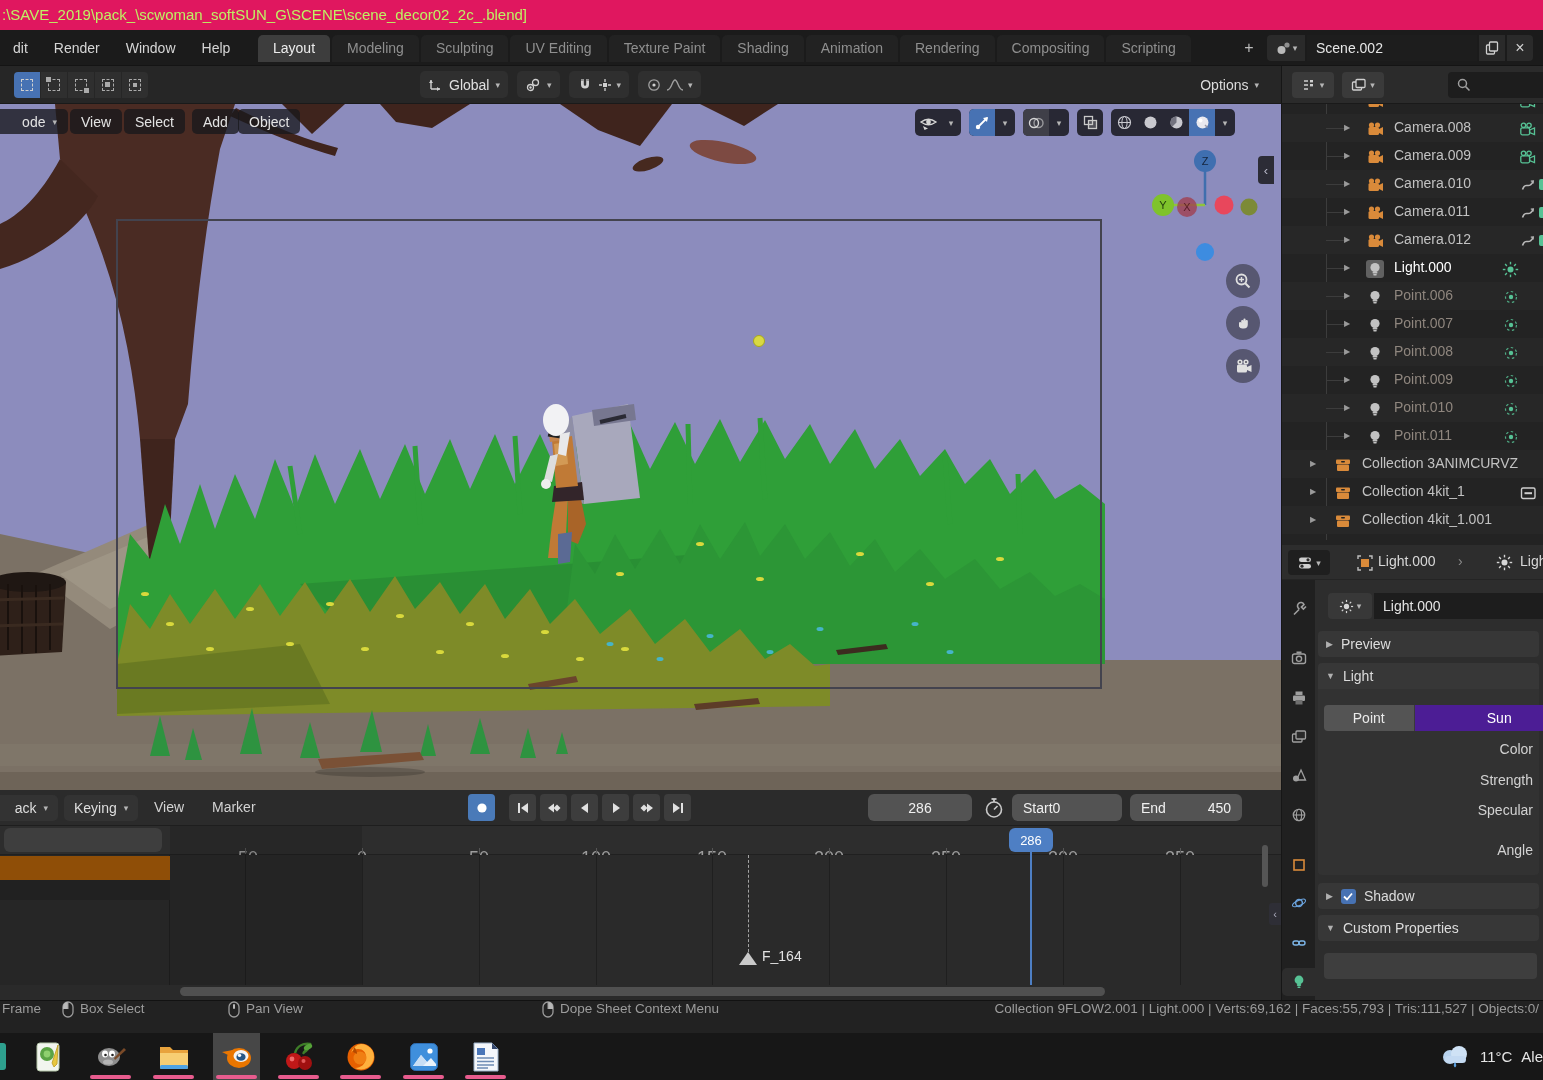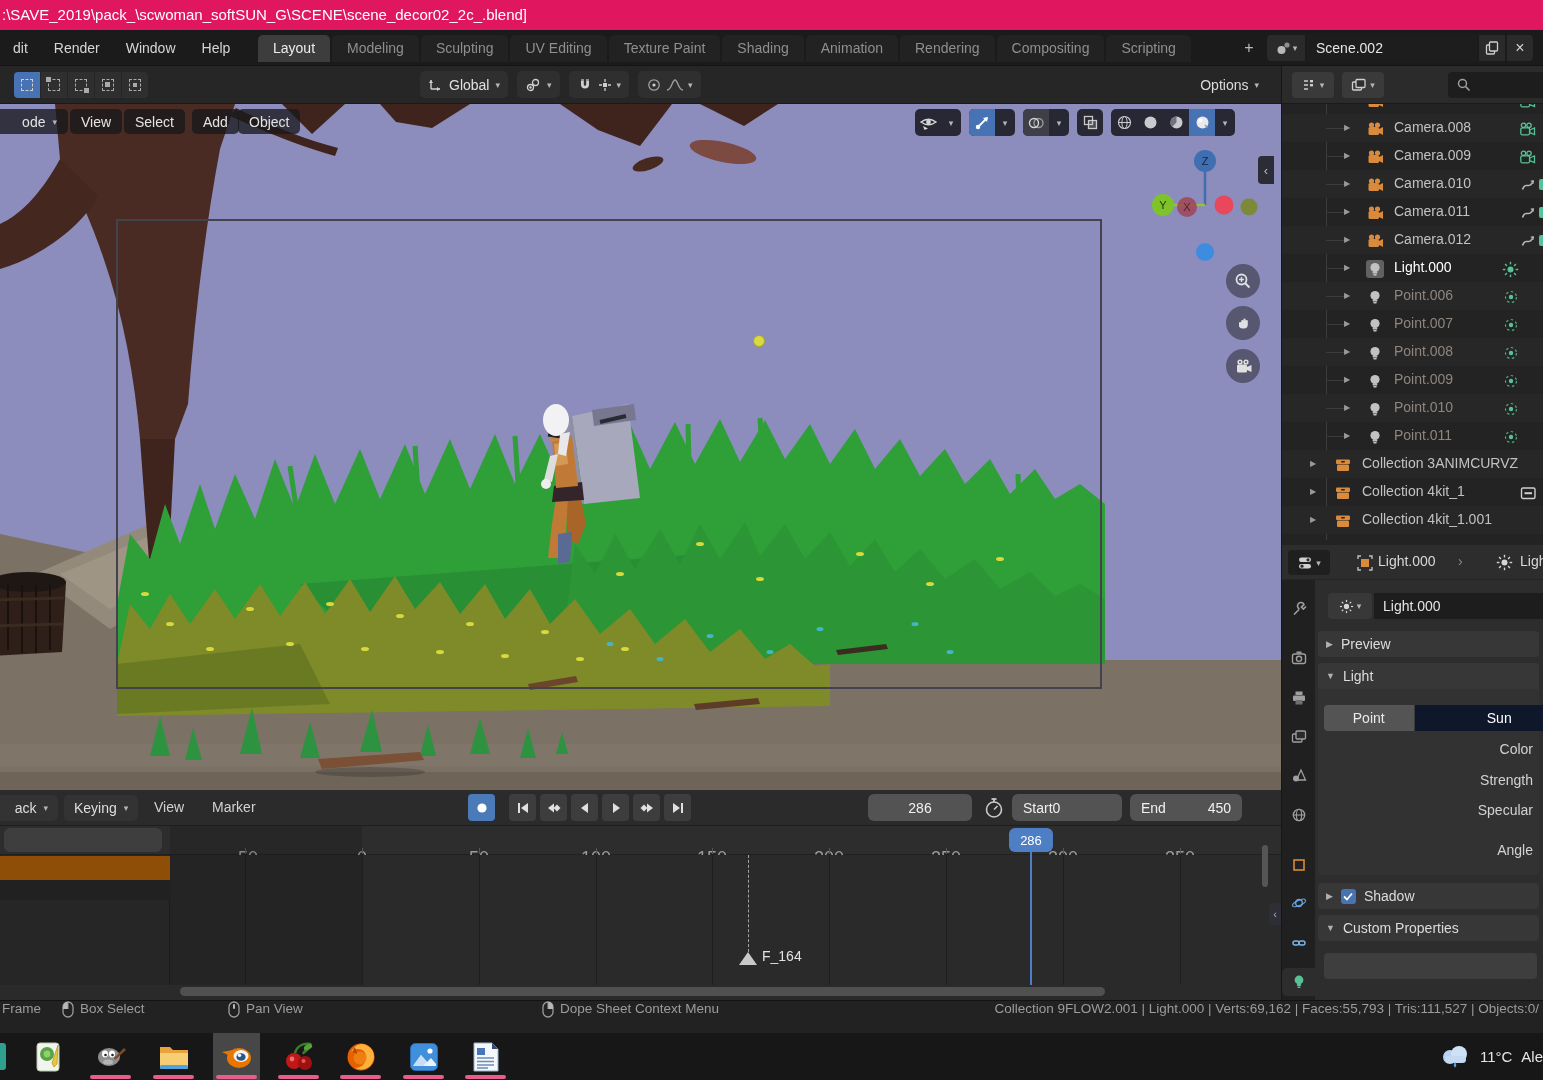--- a/index.html
+++ b/index.html
@@ -3,21 +3,21 @@
 <meta charset="utf-8">
 <style>
   * { margin:0; padding:0; box-sizing:border-box; }
   html,body { background:#000; }
   .screen{ position:relative; width:1543px; height:1080px; overflow:hidden;
     font-family:"Liberation Sans","DejaVu Sans",sans-serif; background:#1b1b1b; color:#c8c8c8;
     -webkit-font-smoothing:antialiased; }
   .abs{position:absolute;}
 
   
-  .titlebar{left:0;top:0;width:1543px;height:30px;background:#e0175f;color:#ffffff;
+  .titlebar{left:0;top:0;width:1543px;height:30px;background:#e0175f;color:#bef264;
     font-size:15px;line-height:30px;padding-left:2px;white-space:nowrap;overflow:hidden;}
 
   
   .topbar{left:0;top:30px;width:1543px;height:36px;background:#1b1b1b;border-bottom:1px solid #141414;}
   .menus{position:absolute;left:0;top:0;height:36px;display:flex;align-items:center;}
   .menu-item{padding:0 13px;font-size:14px;color:#d6d6d6;cursor:default;}
   .tabs{position:absolute;left:258px;top:4px;height:28px;display:flex;gap:2px;align-items:center;}
   .tab{height:27px;line-height:27px;padding:0 15px;font-size:14px;color:#8f8f8f;background:#222;
     border-radius:5px 5px 0 0;white-space:nowrap;}
   .tab.active{background:#3d3d3d;color:#ececec;}
@@ -85,21 +85,21 @@
   .ptab{position:absolute;left:0;width:33px;height:28px;display:flex;align-items:center;justify-content:center;}
   .ptab.active{background:#2d2d2d;border-radius:5px 0 0 5px;}
   .db-pill{position:absolute;left:46px;top:48px;width:44px;height:26px;background:#383838;border-radius:4px;display:flex;align-items:center;justify-content:center;gap:3px;}
   .db-field{position:absolute;left:92px;top:48px;right:0;height:26px;background:#1d1d1d;color:#e4e4e4;line-height:26px;padding-left:9px;}
   .sect{position:absolute;left:36px;right:4px;height:26px;background:#373737;border-radius:4px;display:flex;align-items:center;gap:8px;padding-left:8px;color:#dcdcdc;}
   .sect .tri2{font-size:9px;color:#b0b0b0;}
   .pblock{position:absolute;left:36px;right:4px;top:144px;height:186px;background:#323232;border-radius:0 0 4px 4px;}
   .segctl{position:absolute;left:42px;top:160px;width:220px;height:26px;display:flex;}
   .segbtn{flex:1;display:flex;align-items:center;justify-content:center;background:#545454;color:#eaeaea;}
   .segbtn:first-child{border-radius:4px 0 0 4px;border-right:1px solid #3a3a3a;}
-  .segbtn.active{background:#0f172a;color:#fff;padding-left:40px;}
+  .segbtn.active{background:#4c1d95;color:#fff;padding-left:40px;}
   .pfield{position:absolute;right:10px;color:#d2d2d2;}
   .checkbox{width:15px;height:15px;background:#4772b3;border-radius:3px;display:flex;align-items:center;justify-content:center;}
   .pempty{position:absolute;left:42px;right:6px;top:408px;height:26px;background:#3e3e3e;border-radius:4px;}
 
   
   .timeline{left:0;top:790px;width:1281px;height:210px;background:#2a2a2a;overflow:hidden;}
   .tl-head{position:absolute;left:0;top:0;width:1281px;height:36px;background:#2b2b2b;border-bottom:1px solid #1e1e1e;}
   .tl-pill{position:absolute;top:5px;height:26px;background:#333;border-radius:5px;display:flex;align-items:center;padding:0 10px;gap:7px;font-size:14px;color:#dedede;}
   .tl-label{position:absolute;top:9px;font-size:14px;color:#d2d2d2;}
   .transport{position:absolute;left:468px;top:4px;display:flex;gap:4px;align-items:center;}

